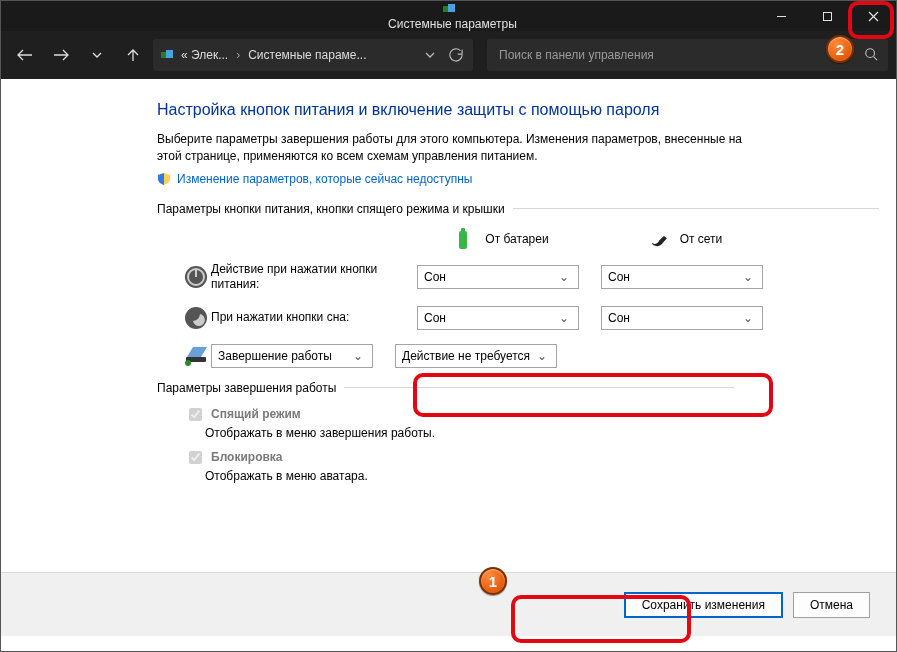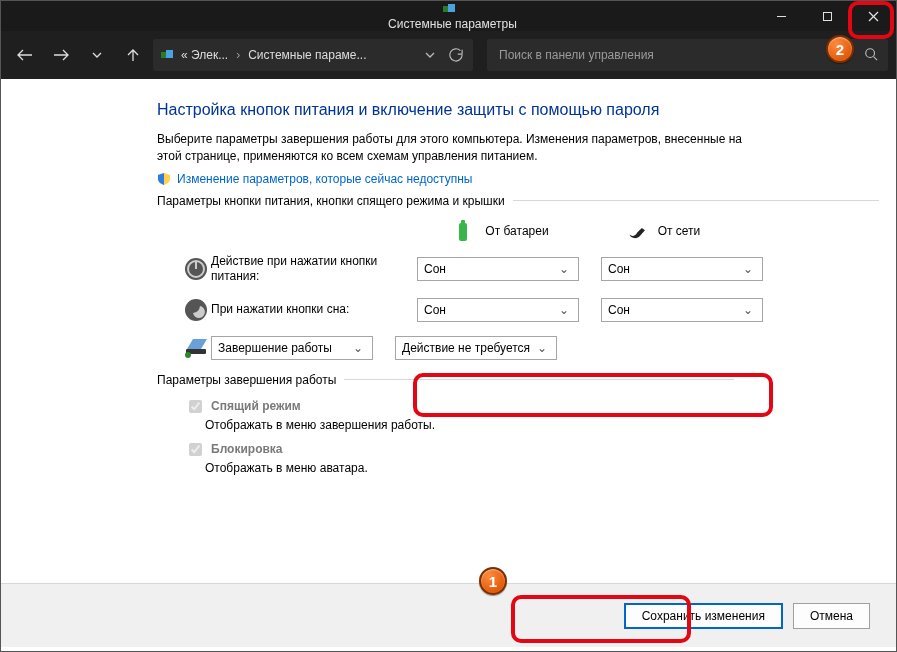--- a/index.html
+++ b/index.html
@@ -135,40 +135,41 @@
   }
   .intro {
     font-size: 12px;
     line-height: 1.45;
     color: #000;
     max-width: 600px;
     margin-bottom: 6px;
   }
   .link-row {
     display: flex; align-items: flex-start; gap: 6px;
-    margin-bottom: 8px;
+    margin-bottom: 16px;
   }
   .shield-icon { width: 14px; height: 14px; display: inline-flex; }
   .link {
     color: #0066cc; font-size: 12px; cursor: pointer;
   }
 
   .section-header {
     font-size: 12px;
     margin: 4px 0 10px 0;
     display: flex; align-items: center; gap: 8px;
   }
   .section-header .hline {
     flex: 1; height: 1px; background: #d8d8d8;
     max-width: 390px;
   }
 
   .cols-header {
     display: flex;
     padding-left: 264px;
+    gap: 22px;
     margin-bottom: 10px;
   }
   .col-head {
     width: 162px; display: flex; align-items: center; justify-content: center; gap: 10px;
     font-size: 12px;
   }
   .col-head .icon { width: 20px; height: 26px; display: flex; align-items: center; }
 
   .row {
     display: flex; align-items: center;
@@ -227,21 +228,21 @@
   }
   .opt .cbx input { accent-color: #888; }
   .opt .desc {
     display: block; margin-left: 20px; color: #000; font-weight: normal;
     margin-top: 2px;
   }
 
   
   .footer {
     position: absolute;
-    left: 0; right: 0; bottom: 4px;
+    left: 0; right: 0; bottom: 15px;
     height: 64px;
     background: #f0f0f0;
     border-top: 1px solid #d8d8d8;
     display: flex; align-items: center; justify-content: flex-end;
     padding-right: 26px;
     gap: 10px;
   }
   .btn {
     height: 26px;
     padding: 0 16px;

